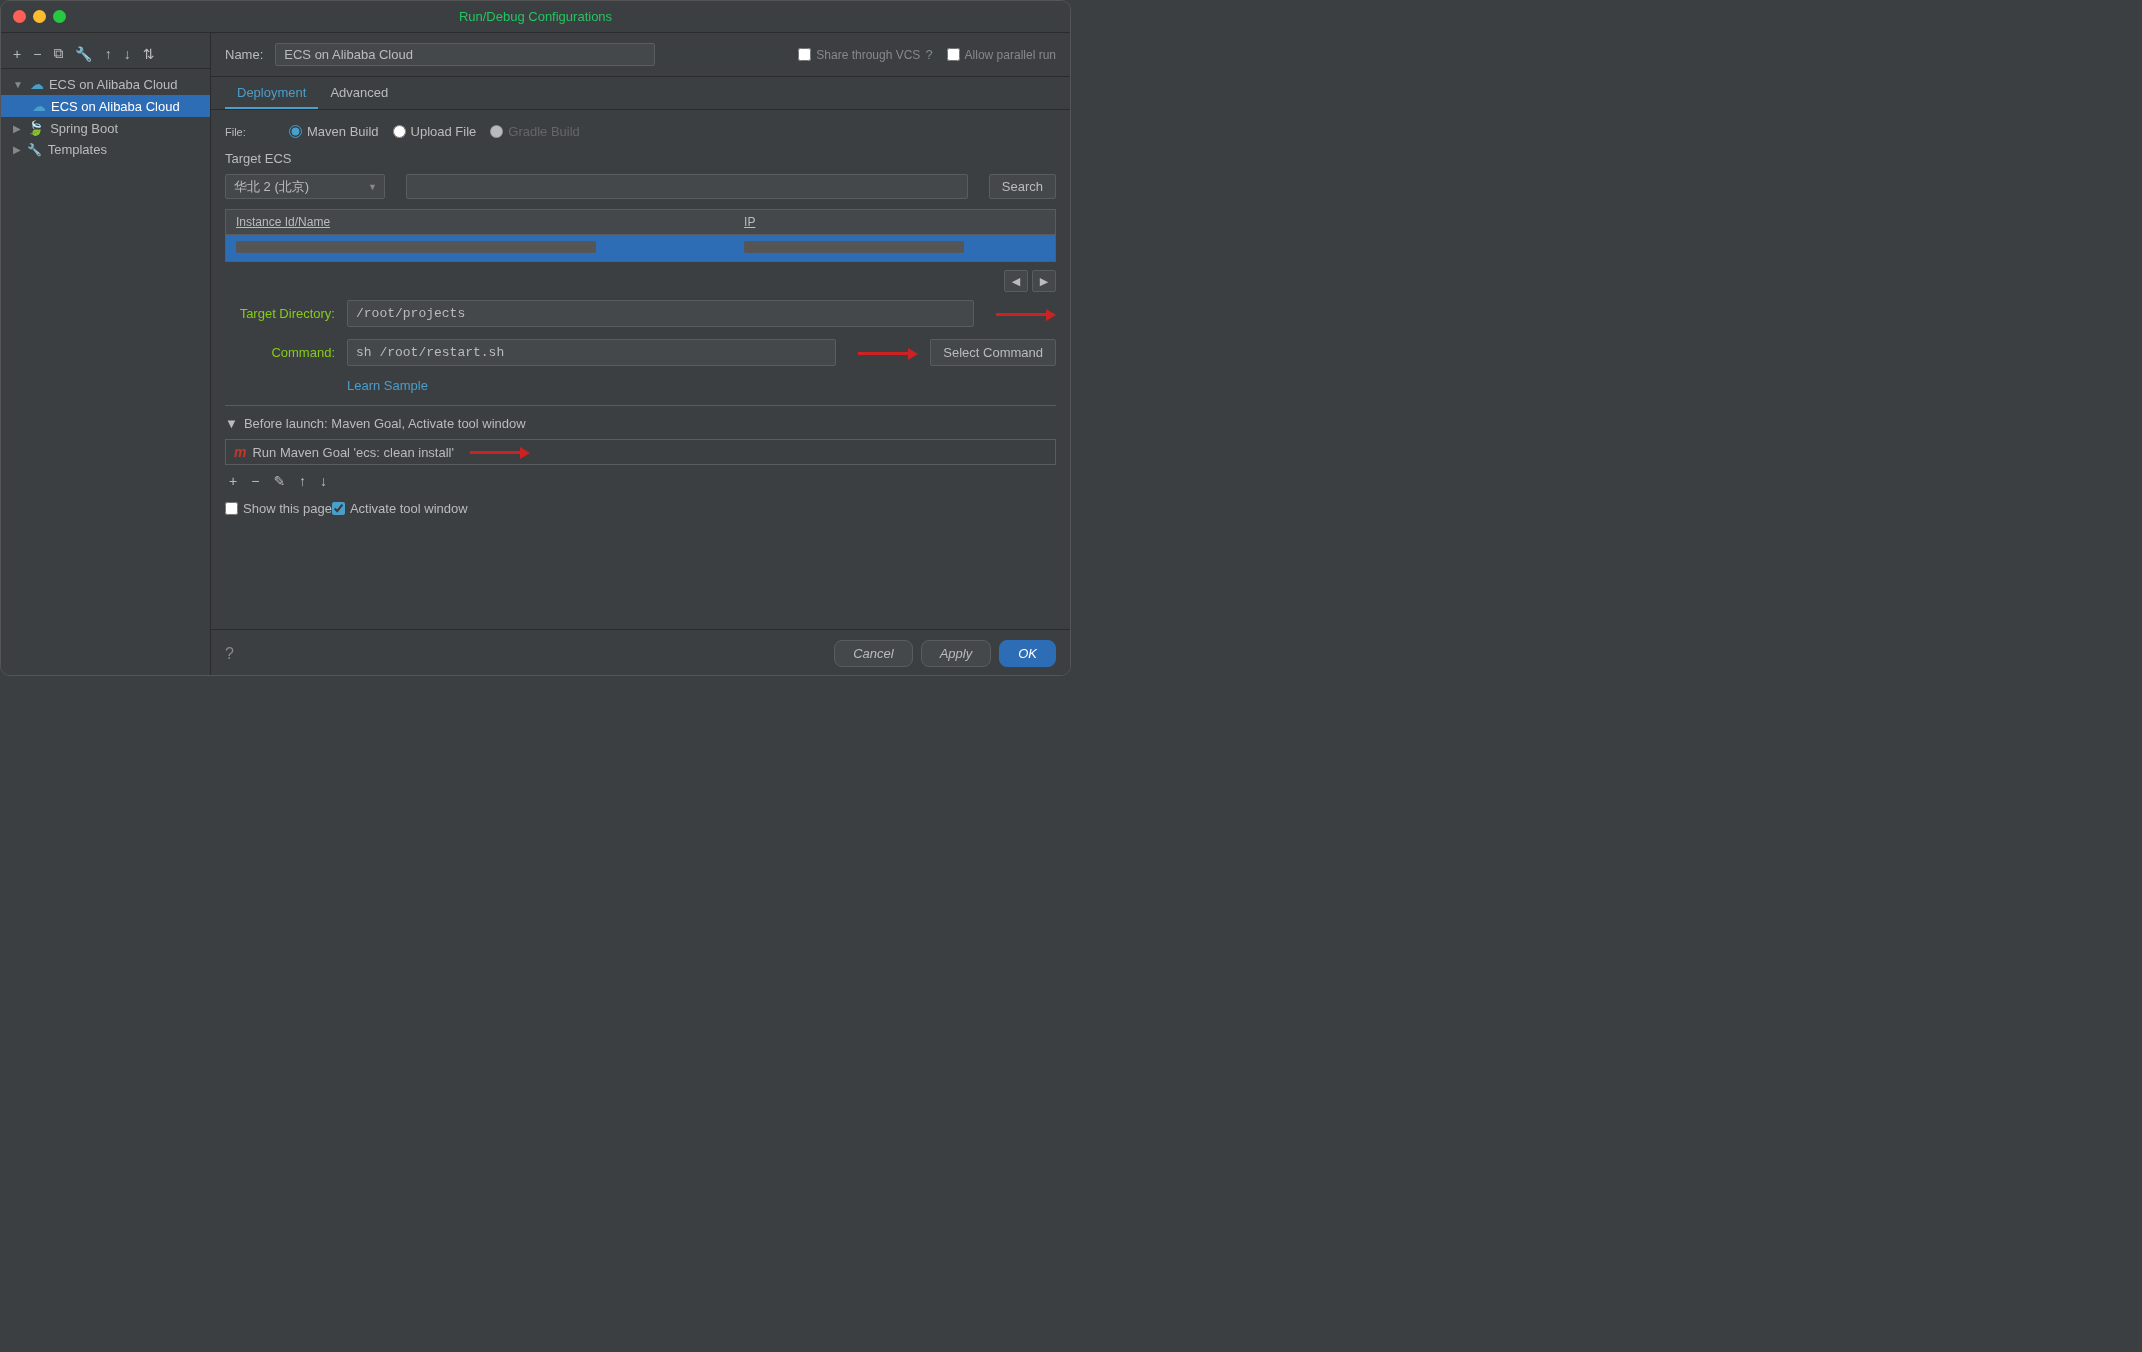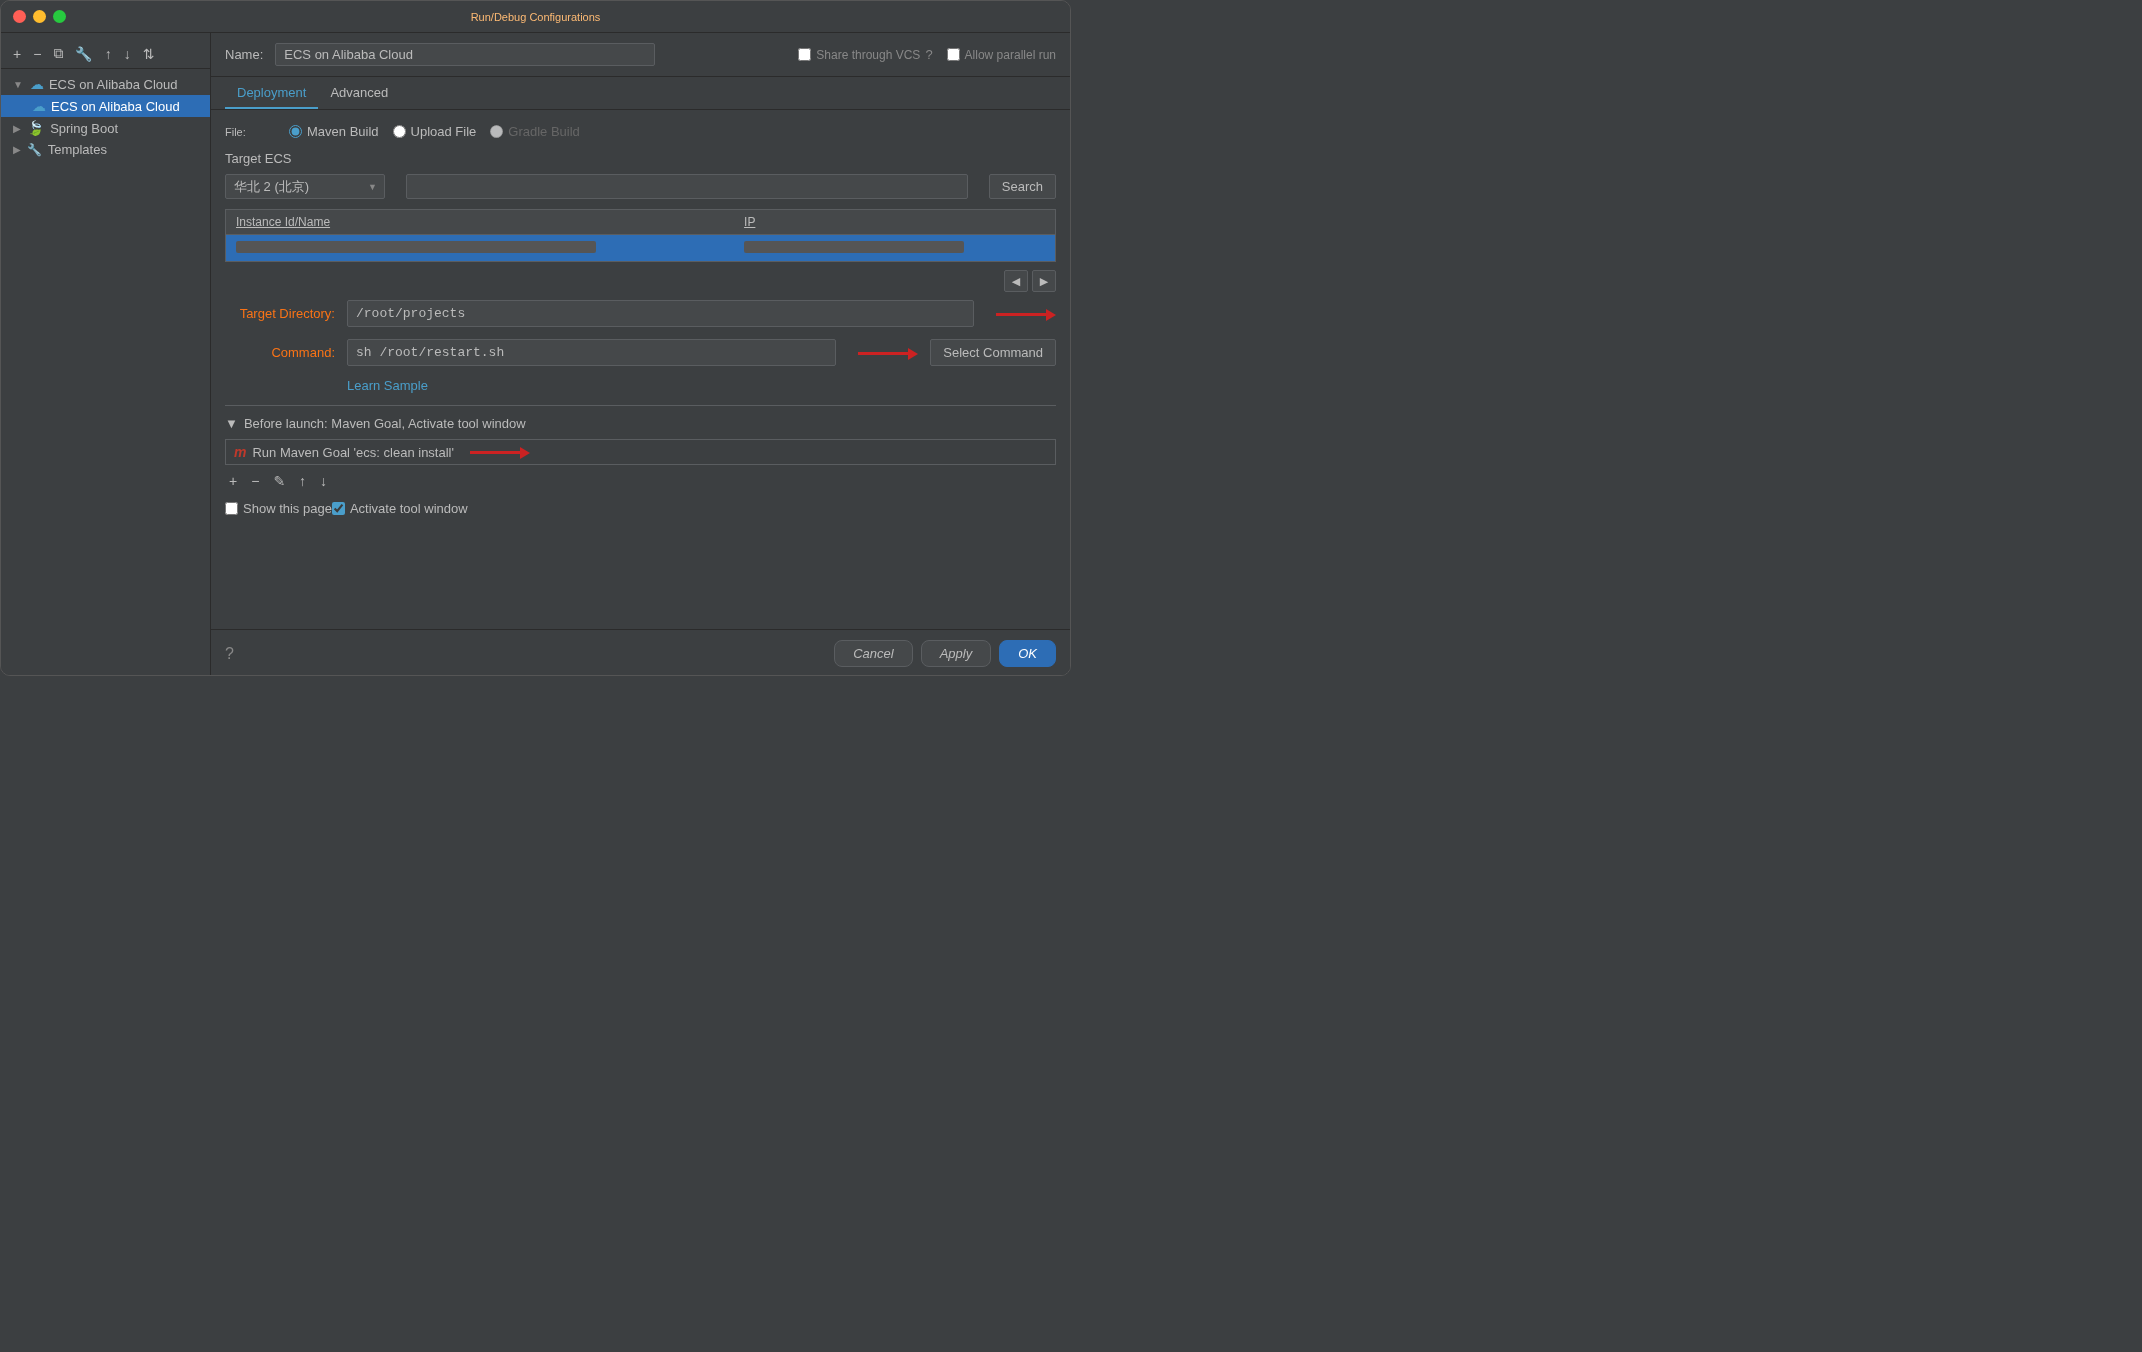--- a/index.html
+++ b/index.html
@@ -32,22 +32,22 @@
     .title-btn {
       width: 13px; height: 13px;
       border-radius: 50%;
       border: none;
       cursor: pointer;
     }
     .btn-close { background: #ff5f56; }
     .btn-min { background: #ffbd2e; }
     .btn-max { background: #27c93f; }
     .title-text {
-      font-size: 11px;
-      color: #fdba74;
+      font-size: 13px;
+      color: #22c55e;
     }
     .main-layout {
       display: flex;
       height: calc(676px - 32px);
     }
     .sidebar {
       width: 210px;
       background: #3c3f41;
       border-right: 1px solid #2b2b2b;
       padding: 6px 0;
@@ -252,21 +252,21 @@
       align-items: center;
       justify-content: center;
     }
     .form-row {
       display: flex;
       align-items: center;
       gap: 12px;
       margin-bottom: 12px;
     }
     .form-label {
-      color: #f97316;
+      color: #84cc16;
       font-size: 13px;
       width: 110px;
       text-align: right;
       flex-shrink: 0;
     }
     .form-input {
       flex: 1;
       background: #45484a;
       border: 1px solid #5a5d60;
       color: #bbbbbb;

